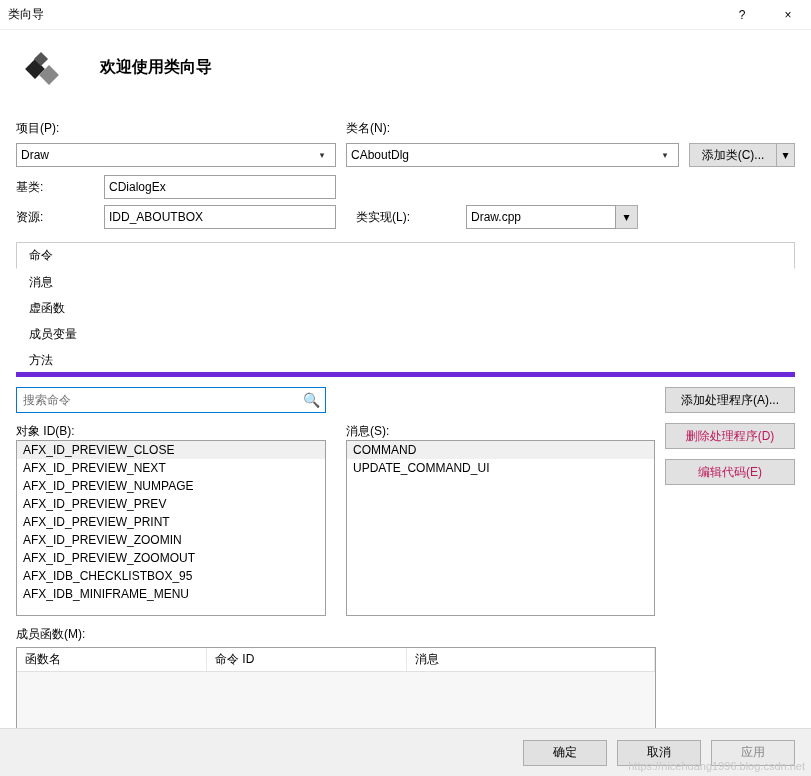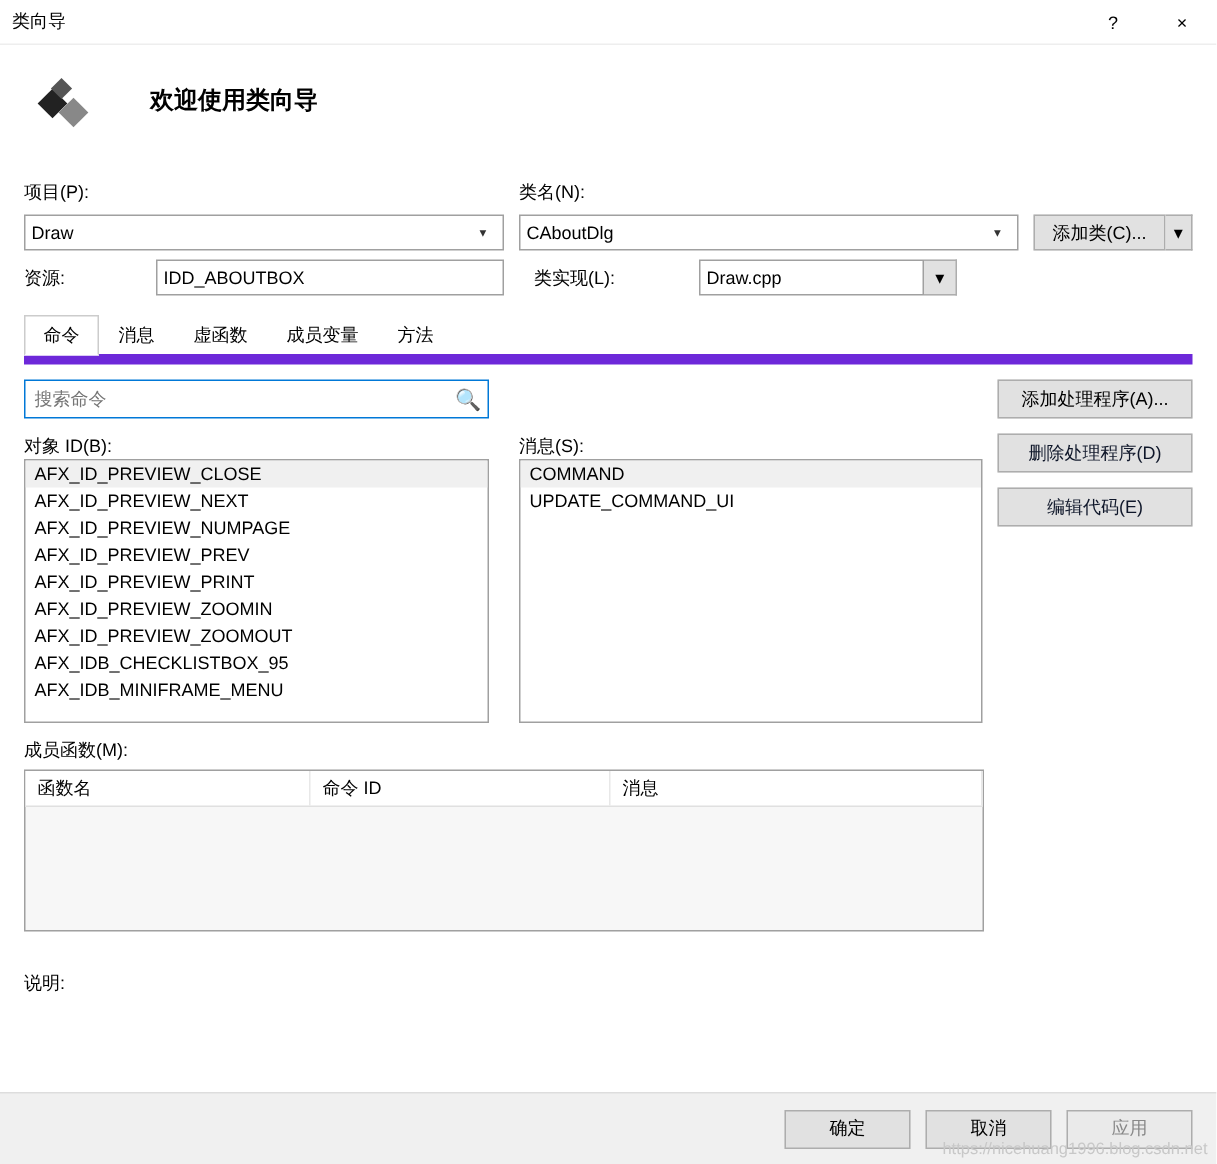--- a/index.html
+++ b/index.html
@@ -17,35 +17,35 @@
   .combo { height:24px; border:1px solid #a0a0a0; background:#fff; display:flex; align-items:center; padding:0 4px; position:relative; }
   .combo .txt { flex:1; overflow:hidden; }
   .combo-arrow { width:18px; text-align:center; color:#333; font-size:9px; }
   .input { height:24px; border:1px solid #a0a0a0; padding:0 4px; background:#fff; display:flex; align-items:center; }
   .input.ro { }
   .btn-std { height:24px; border:1px solid #adadad; background:#e1e1e1; padding:0 10px; display:flex; align-items:center; justify-content:center; min-width:88px; }
   .btn-std.disabled { color:#888; background:#eaeaea; }
   .split-btn { display:flex; height:24px; }
   .split-btn .main { border:1px solid #adadad; background:#e1e1e1; padding:0 10px; display:flex; align-items:center; justify-content:center; min-width:88px; }
   .split-btn .drop { border:1px solid #adadad; border-left:none; background:#e1e1e1; width:18px; display:flex; align-items:center; justify-content:center; font-size:9px; }
-  .tabs { display:flex; border-bottom:7px solid #6d28d9; margin-top:12px; }
+  .tabs { display:flex; border-bottom:5px solid #6d28d9; margin-top:12px;flex-direction:column; }
   .tab { padding:4px 12px; border:1px solid transparent; border-bottom:none; position:relative; top:1px; }
   .tab.active { border-color:#ccc; background:#fff; border-bottom:1px solid #fff; }
   .search { height:26px; border:1px solid #0078d7; display:flex; align-items:center; padding:0 4px; margin-top:10px; width:300px; }
   .search input { border:none; outline:none; flex:1; font-size:12px; background:transparent; }
   .search .icon { color:#0078d7; font-size:14px; }
   .mid-grid { display:flex; gap:20px; margin-top:10px; }
   .col-left { width:310px; }
   .col-mid { flex:1; }
   .col-right { width:130px; display:flex; flex-direction:column; gap:10px; }
   .listbox { border:1px solid #a0a0a0; height:176px; overflow-y:scroll; background:#fff; }
   .listbox .item { padding:2px 6px; white-space:nowrap; }
   .listbox .item.sel { background:#f0f0f0; }
   .side-btn { height:26px; border:1px solid #adadad; background:#e1e1e1; display:flex; align-items:center; justify-content:center; font-size:12px; }
-  .side-btn.dis { color:#0f172a; }
+  .side-btn.dis { color:#be185d; }
   .table-wrap { border:1px solid #a0a0a0; height:108px; margin-top:4px; background:#f7f7f7; }
   .table-head { display:flex; background:#fff; border-bottom:1px solid #e0e0e0; height:24px; align-items:center; }
   .th { padding:0 8px; border-right:1px solid #e8e8e8; height:100%; display:flex; align-items:center; }
   .bottom-bar { height:48px; border-top:1px solid #ddd; display:flex; align-items:center; justify-content:flex-end; gap:10px; padding:0 16px; position:absolute; bottom:0; left:0; right:0; background:#f0f0f0; }
   .bottom-bar .btn-std { min-width:84px; height:26px; }
   .watermark { position:absolute; bottom:4px; right:6px; color:#c8c8c8; font-size:11px; pointer-events:none; }
   ::-webkit-scrollbar { width:17px; background:#f0f0f0; }
   ::-webkit-scrollbar-thumb { background:#c0c0c0; }
 </style>
 </head>
@@ -97,20 +97,26 @@
     <div class="split-btn">
       <div class="main">
           <span>添加类(C)...</span>
         </div>
       <div class="drop">
           <span>▾</span>
         </div>
     </div>
   </div>
 
+  <div class="row" style="margin-top:8px;">
+    <div class="label" style="width:78px;">基类:</div>
+    <div class="input ro" style="width:232px;">
+        <span>CDialogEx</span>
+      </div>
+  </div>
 
   <div class="row">
     <div class="label" style="width:78px;">资源:</div>
     <div class="input ro" style="width:232px;">
         <span>IDD_ABOUTBOX</span>
       </div>
     <div class="label" style="width:110px; padding-left:10px;">类实现(L):</div>
     <div style="display:flex; flex:0 0 auto;">
       <div class="input" style="width:150px;">
           <span>Draw.cpp</span>

